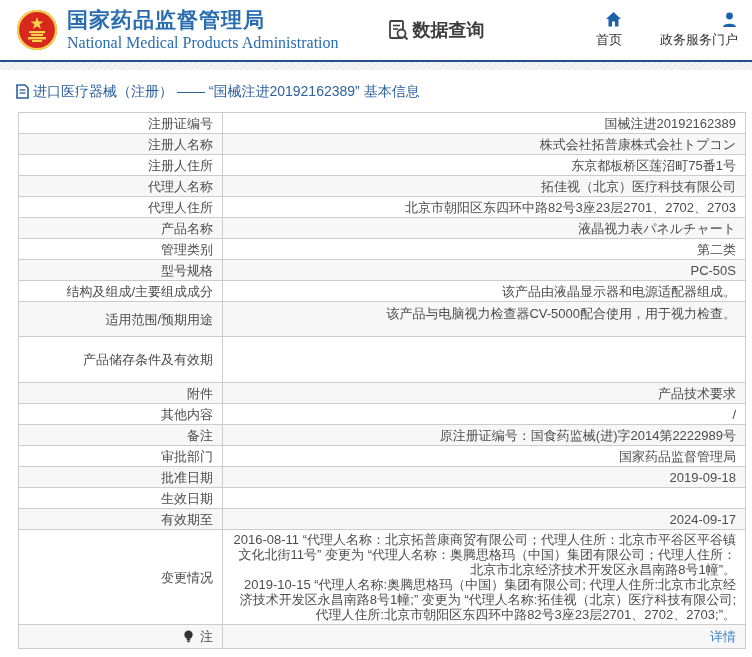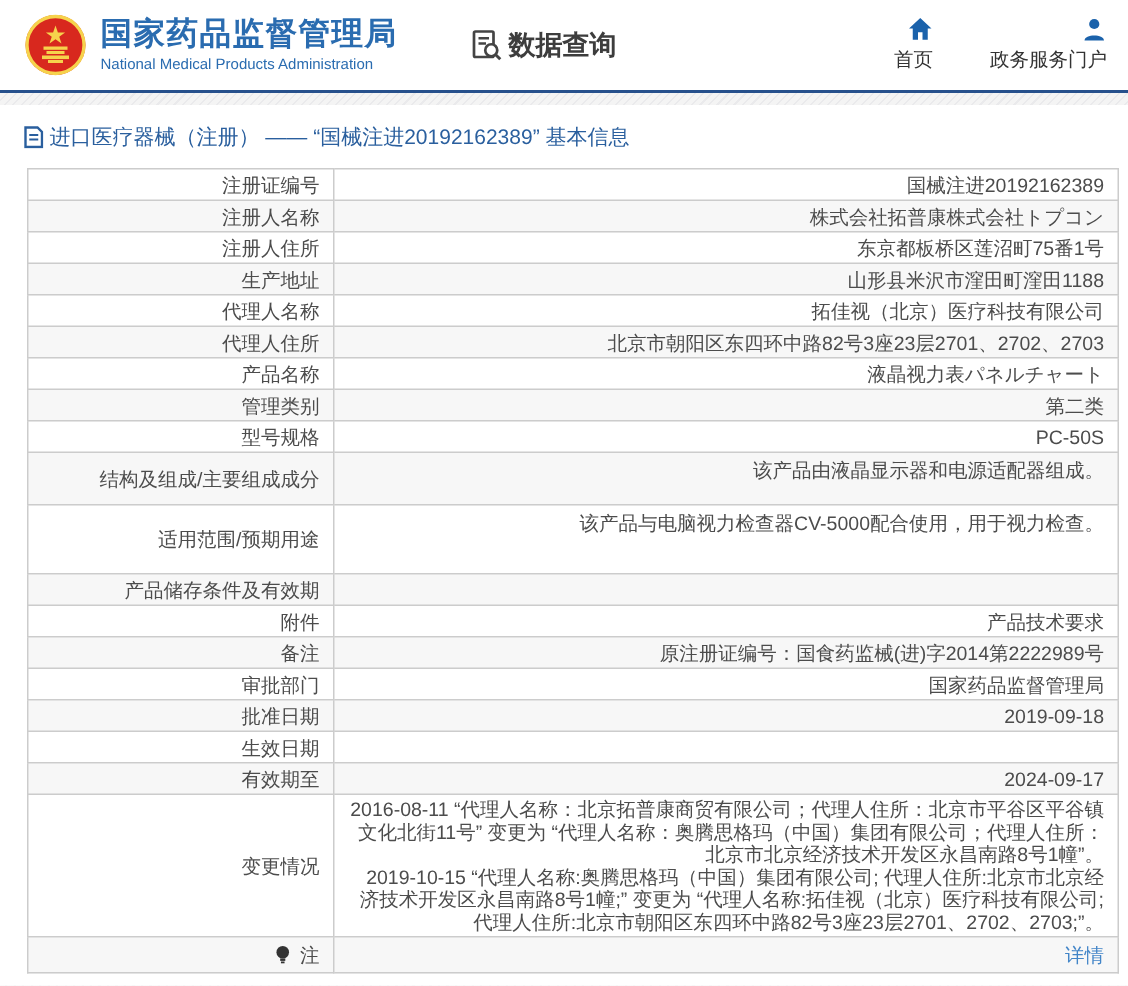--- a/index.html
+++ b/index.html
@@ -17,21 +17,21 @@
     background:repeating-linear-gradient(135deg,#f4f4f4 0px,#f4f4f4 3px,#eaeaec 3px,#eaeaec 4px);
   }
   
   .header{
     height:60px;background:#ffffff;display:flex;align-items:center;
     padding:0 14px 0 16px;
   }
   .emblem{width:42px;height:42px;flex:0 0 auto;}
   .title-block{margin-left:9px;line-height:1.1;}
   .org-cn{color:var(--brand-blue);font-size:21px;font-weight:bold;letter-spacing:1px;}
-  .org-en{color:var(--brand-blue);font-size:10px;margin-top:3px;}
+  .org-en{color:var(--brand-blue);font-size:16px;margin-top:3px;font-family:Liberation Serif, serif;}
   .query{display:flex;align-items:center;margin-left:48px;cursor:pointer;}
   .query-icon{width:22px;height:22px;margin-right:4px;}
   .query-label{font-size:18px;font-weight:bold;color:#3d3d3d;}
   .header-spacer{flex:1;}
   .nav-item{display:flex;flex-direction:column;align-items:flex-end;margin-left:38px;cursor:pointer;}
   .nav-icon{width:17px;height:17px;margin-bottom:3px;}
   .nav-label{font-size:13px;color:#333333;}
   .blue-line{height:2px;background:var(--divider-blue);}
   
   .content{
@@ -138,27 +138,20 @@
         <tr>
     <td class="label">
       
       <span>注册人住所</span>
     </td>
     <td class="value">东京都板桥区莲沼町75番1号</td>
   </tr>
         <tr>
     <td class="label">
       
-      <span>生产地址</span>
-    </td>
-    <td class="value">山形县米沢市漥田町漥田1188</td>
-  </tr>
-        <tr>
-    <td class="label">
-      
       <span>代理人名称</span>
     </td>
     <td class="value">拓佳视（北京）医疗科技有限公司</td>
   </tr>
         <tr>
     <td class="label">
       
       <span>代理人住所</span>
     </td>
     <td class="value">北京市朝阳区东四环中路82号3座23层2701、2702、2703</td>
@@ -204,20 +197,27 @@
       <span>产品储存条件及有效期</span>
     </td>
     <td class="value"></td>
   </tr>
         <tr>
     <td class="label">
       
       <span>附件</span>
     </td>
     <td class="value">产品技术要求</td>
+  </tr>
+        <tr>
+    <td class="label">
+      
+      <span>其他内容</span>
+    </td>
+    <td class="value">/</td>
   </tr>
         <tr>
     <td class="label">
       
       <span>备注</span>
     </td>
     <td class="value">原注册证编号：国食药监械(进)字2014第2222989号</td>
   </tr>
         <tr>
     <td class="label">

